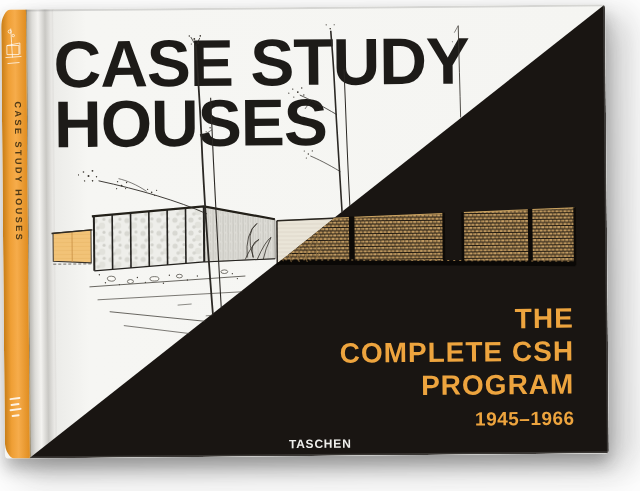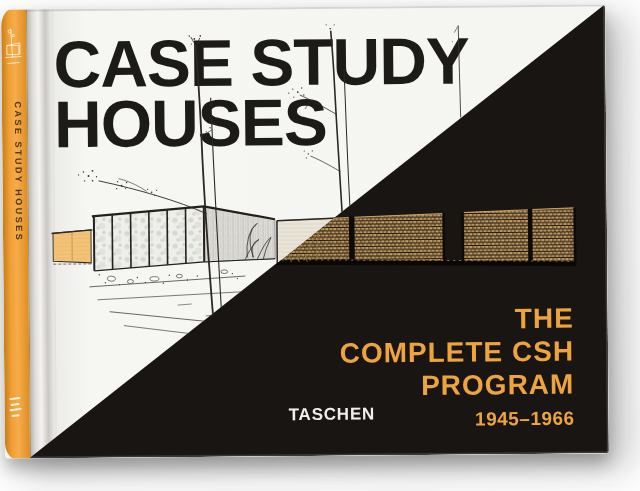--- a/index.html
+++ b/index.html
@@ -72,22 +72,22 @@
     font-size:66px;line-height:60px;font-weight:bold;letter-spacing:-1px;
     color:#1d1b18;white-space:nowrap;
   }
   .subtitle-block{
     position:absolute;right:34px;top:297px;text-align:right;
     color:#eda43e;font-weight:bold;
   }
   .subtitle-block .big{font-size:28px;line-height:33px;letter-spacing:1px;white-space:nowrap;}
   .subtitle-block .years{font-size:19px;letter-spacing:.5px;margin-top:7px;}
   .publisher-logo{
-    position:absolute;left:284px;top:398px;
-    font-size:17px;font-weight:bold;letter-spacing:.8px;color:#efefec;
+    position:absolute;left:284px;top:430px;
+    font-size:12px;font-weight:bold;letter-spacing:.8px;color:#efefec;
   }
 </style>
 </head>
 <body>
 
 <div class="scene">
   <div class="book">
 
     <div class="spine">
       <svg class="spine-art" width="19" height="58" viewBox="0 0 19 58">

